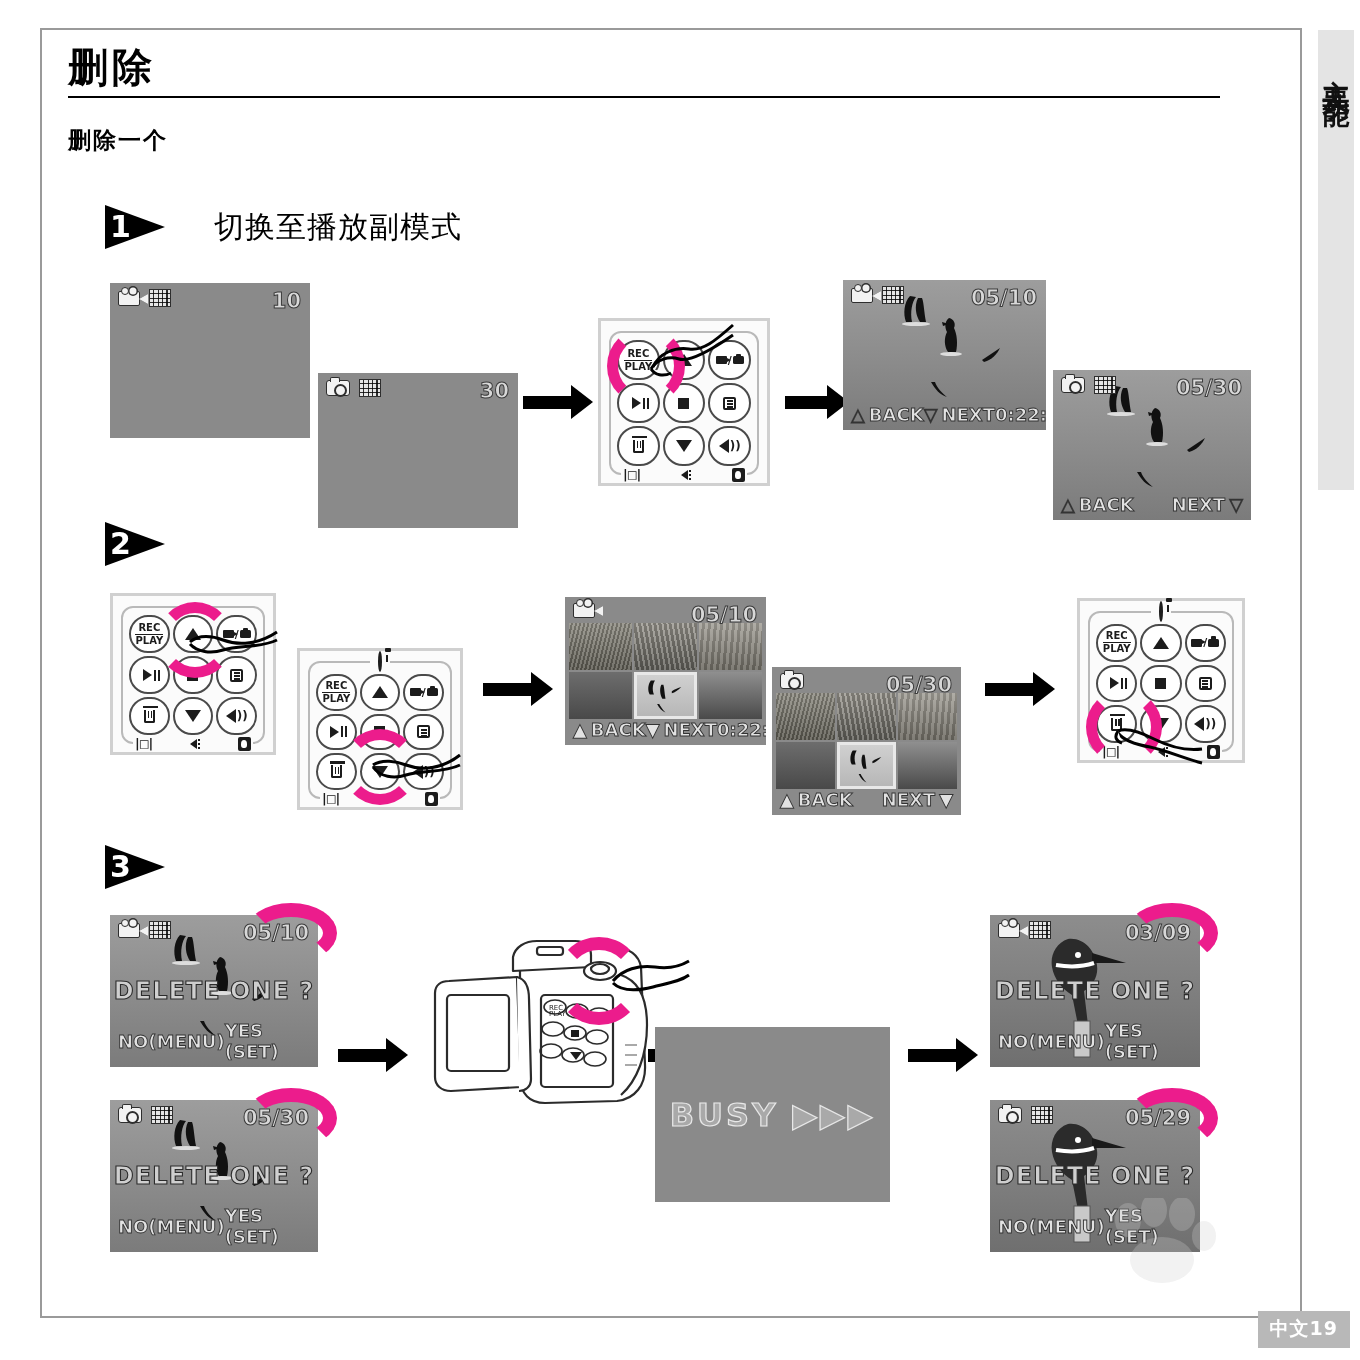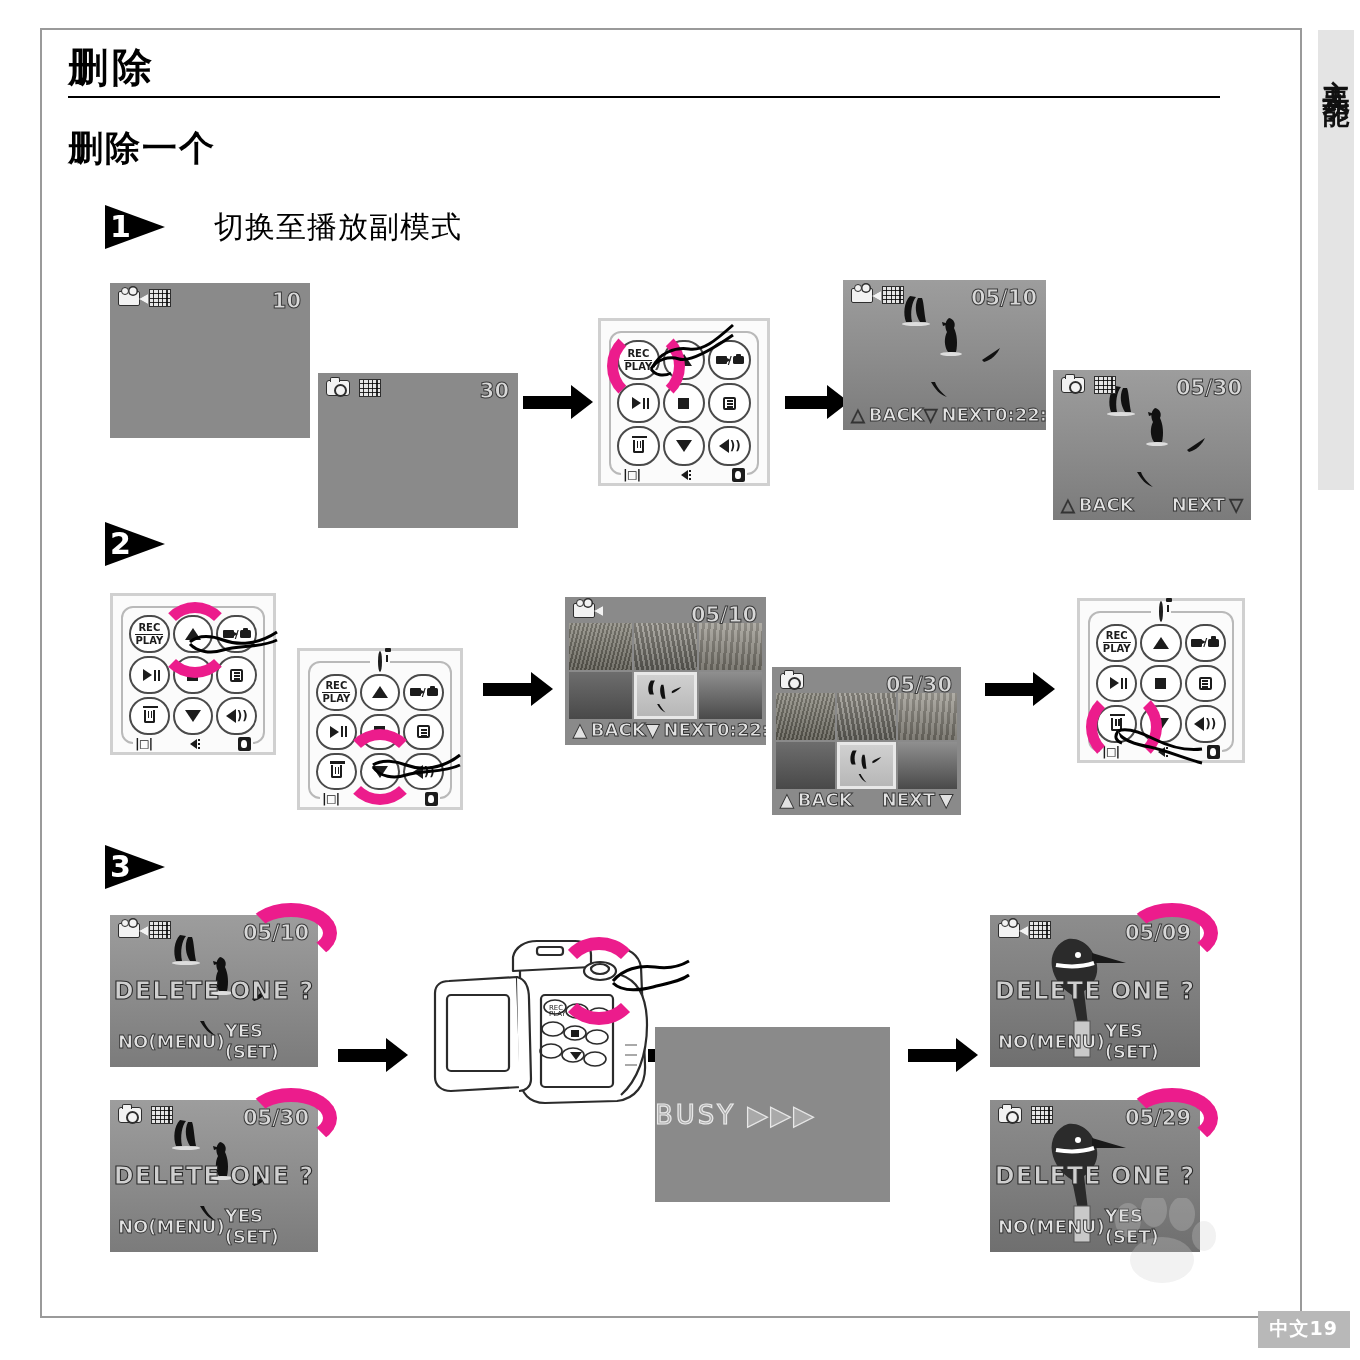--- a/index.html
+++ b/index.html
@@ -44,21 +44,21 @@
     position:absolute; left:68px; top:40px;
     font-size:40px; font-weight:700; letter-spacing:4px; color:#000;
     font-family:"DejaVu Sans", sans-serif;
   }
   .h-rule {
     position:absolute; left:68px; top:96px; width:1152px;
     border-bottom:2.5px solid #000;
   }
   .h-sub {
     position:absolute; left:68px; top:125px;
-    font-size:35px; font-weight:700; letter-spacing:2px; color:#000;
+    font-size:23px; font-weight:700; letter-spacing:2px; color:#000;
     font-family:"DejaVu Sans", sans-serif;
   }
   
   .step {
     position:absolute;
     display:flex; align-items:center;
   }
   .step-badge {
     position:relative; width:60px; height:44px;
   }
@@ -118,21 +118,21 @@
   .lcd .navbar .grp { display:flex; align-items:center; gap:4px; }
   .lcd .msg {
     left:0; right:0; top:50%; transform:translateY(-50%);
     text-align:center; font-size:24px; font-weight:700;
     color:#cfcfcf; -webkit-text-stroke:1.1px #2c2c2c;
     letter-spacing:1px;
     font-family:"DejaVu Sans", sans-serif;
   }
   .lcd .busy {
     left:0; right:0; top:50%; transform:translateY(-50%);
-    text-align:left; font-size:26px; font-weight:400;
+    text-align:center; font-size:32px; font-weight:700;
     color:#a9a9a9; -webkit-text-stroke:1.2px #e8e8e8;
     letter-spacing:3px;
     font-family:"DejaVu Sans", sans-serif;
   }
 
   
   .ic-movie, .ic-still, .ic-grid { display:inline-block; }
   .ic-movie {
     position:relative; width:22px; height:15px;
     background:#f2f2f2; border:1.5px solid #2e2e2e; border-radius:2px;
@@ -878,21 +878,21 @@
     <path d="M34 10 C22 14 16 26 18 38 C20 50 28 60 38 66 L44 96 L54 96 L50 62 C60 56 66 44 62 32 C60 22 50 8 34 10 Z" fill="#2b2b2b"></path>
     <path d="M58 24 L92 34 L58 34 Z" fill="#1a1a1a"></path>
     <circle cx="44" cy="26" r="3" fill="#fff"></circle>
     <path d="M22 36 C34 38 48 38 60 34" stroke="#fff" stroke-width="4" fill="none"></path>
     <rect x="40" y="92" width="16" height="36" fill="#c9c9c9" stroke="#555"></rect>
   </svg>
   <div class="ov badge-left">
     <span class="ic-movie"></span>
     <span class="ic-grid"></span>
   </div>
-  <div class="ov counter">05/09</div>
+  <div class="ov counter">03/09</div>
   <div class="ov msg">DELETE ONE ?</div>
   <div class="ov navbar">
     <span>NO(MENU)</span>
     <span>YES (SET)</span>
   </div>
 </div>
 <div class="ring tr" style="left:1126px; top:903px; width:92px; height:60px; border-width:14px;"></div>
 
 <div class="lcd ph-kingfisher" style="left:990px; top:1100px; width:210px; height:152px;">
   <svg style="position:absolute;left:44px;top:14px;" width="92" height="130" viewBox="0 0 92 130">

